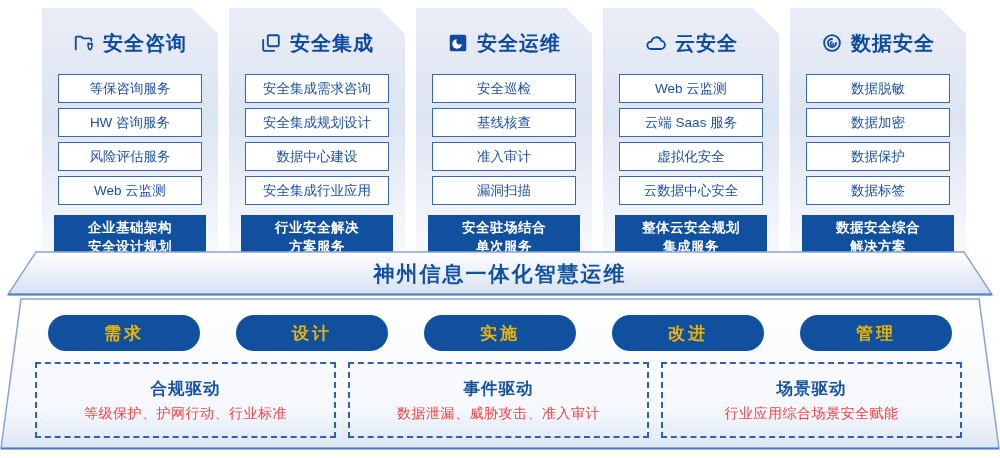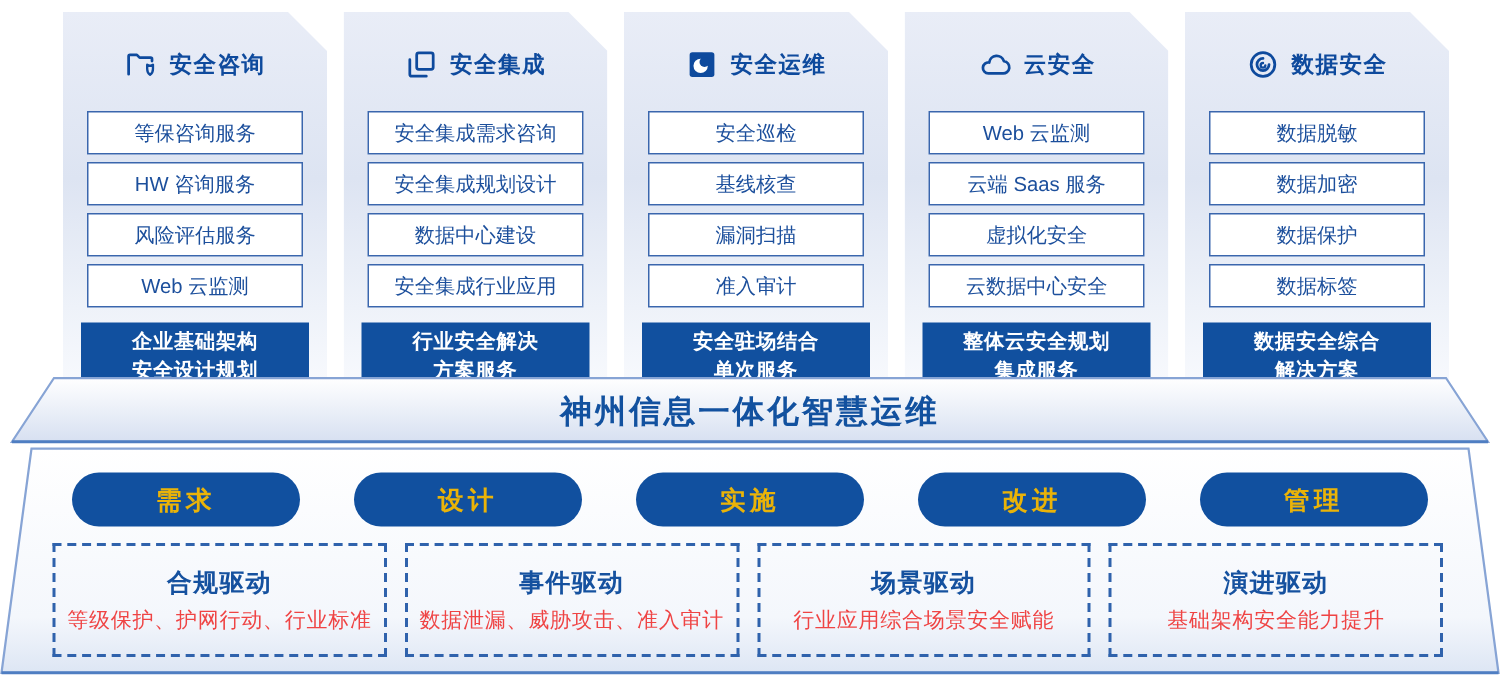--- a/index.html
+++ b/index.html
@@ -7,21 +7,21 @@
   .stage{position:absolute;inset:0;width:1000px;height:458px;overflow:hidden;}
 
   
   .columns{position:absolute;left:42px;top:8px;width:924px;display:flex;justify-content:space-between;}
   .card{
     width:176px;height:246px;position:relative;
     background:linear-gradient(180deg,#e9edf7 0%,#dde4f2 45%,#eef2f9 80%,#f7f9fd 100%);
     clip-path:polygon(0 0, calc(100% - 26px) 0, 100% 26px, 100% 100%, 0 100%);
   }
   .card-header{height:26px;margin-top:22px;display:flex;align-items:center;justify-content:center;gap:8px;}
-  .card-title{font-size:15px;font-weight:bold;color:#0e4a9d;letter-spacing:1px;}
+  .card-title{font-size:20px;font-weight:bold;color:#0e4a9d;letter-spacing:1px;}
   .icon{display:flex;align-items:center;}
   .items{margin-top:18px;}
   .item{
     margin:0 16px 5px;height:27px;border:1px solid #3a66ad;background:#ffffff;
     color:#1c4f9c;font-size:13.5px;display:flex;align-items:center;justify-content:center;
   }
   .solution{
     margin:10px 12px 0;height:45px;background:#11509f;color:#ffffff;font-weight:bold;
     font-size:13.5px;line-height:1.4;display:flex;align-items:center;justify-content:center;
     text-align:center;white-space:pre-line;letter-spacing:0.5px;
@@ -109,22 +109,22 @@
             <rect x="3" y="3" width="18" height="18" rx="2" fill="#0e4a9d"></rect>
             <circle cx="11" cy="13" r="5.2" fill="#ffffff"></circle>
             <circle cx="13.8" cy="10.2" r="3.6" fill="#0e4a9d"></circle>
           </svg>
         </span>
         <span class="card-title">安全运维</span>
       </div>
       <div class="items">
         <div class="item">安全巡检</div>
         <div class="item">基线核查</div>
+        <div class="item">准入审计</div>
         <div class="item">漏洞扫描</div>
-        <div class="item">准入审计</div>
       </div>
       <div class="solution">安全驻场结合
 单次服务</div>
     </div>
 
     <div class="card">
       <div class="card-header">
         <span class="icon">
           <svg width="23" height="22" viewBox="0 0 24 24" fill="none" stroke="#0e4a9d" stroke-width="2" stroke-linecap="round" stroke-linejoin="round">
             <path d="M17.2 18.5 H7 a4 4 0 1 1 .6 -7.96 A5.5 5.5 0 0 1 18.3 9.6 a4.4 4.4 0 0 1 -1.1 8.9 z"></path>
@@ -207,19 +207,15 @@
       <div class="driver-desc">等级保护、护网行动、行业标准</div>
     </div>
     <div class="driver">
       <div class="driver-title">事件驱动</div>
       <div class="driver-desc">数据泄漏、威胁攻击、准入审计</div>
     </div>
     <div class="driver">
       <div class="driver-title">场景驱动</div>
       <div class="driver-desc">行业应用综合场景安全赋能</div>
     </div>
-    <div class="driver">
-      <div class="driver-title">演进驱动</div>
-      <div class="driver-desc">基础架构安全能力提升</div>
-    </div>
   </div>
 
 </div>
 
 </body></html>

